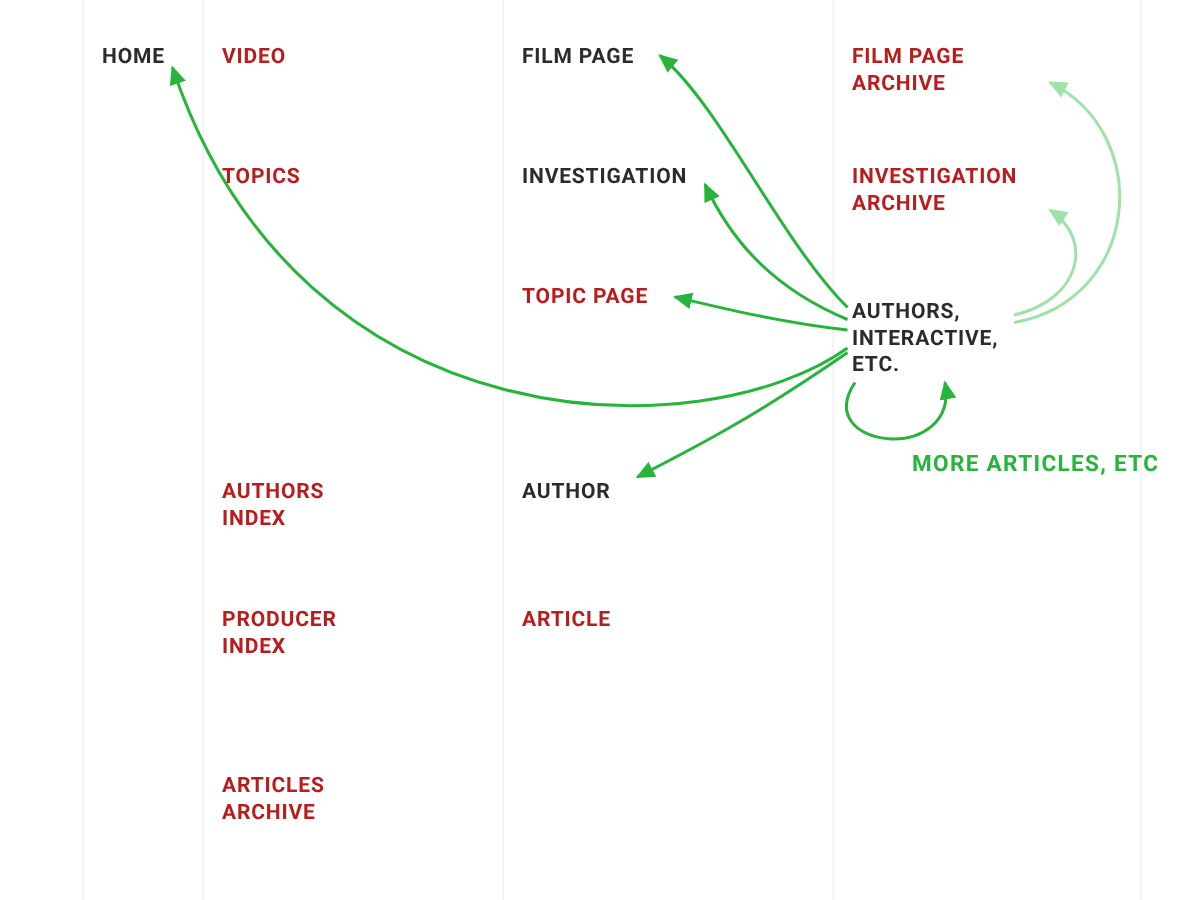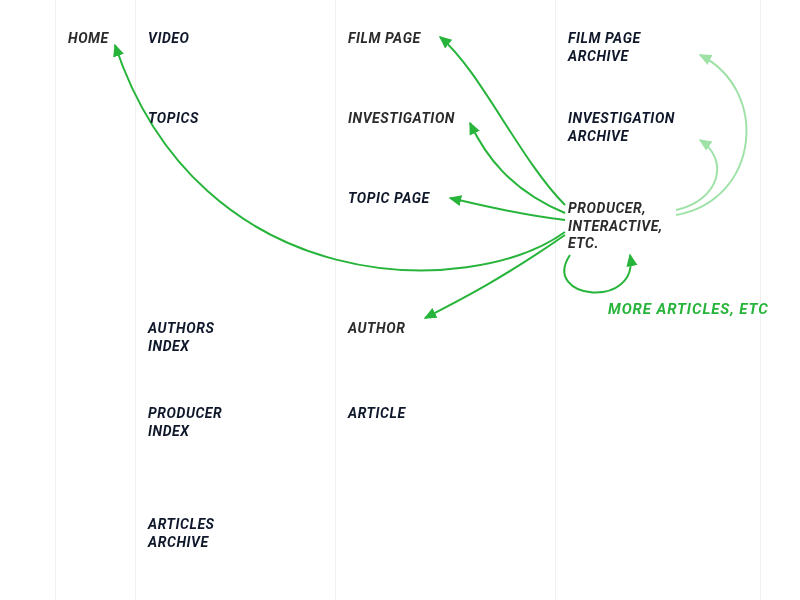--- a/index.html
+++ b/index.html
@@ -8,39 +8,38 @@
     width: 800px;
     height: 600px;
     background: #ffffff;
     font-family: -apple-system, BlinkMacSystemFont, "Segoe UI", Roboto, "Helvetica Neue", Arial, sans-serif;
     overflow: hidden;
   }
   .canvas {
     position: relative;
     width: 800px;
     height: 600px;
-    font-style: italic;
   }
   .col-line {
     position: absolute;
     top: 0;
     bottom: 0;
     width: 1px;
     background: #f0f0f0;
   }
   .node {
     position: absolute;
     font-size: 14px;
     font-weight: 700;
     letter-spacing: 0.04em;
     line-height: 1.25;
     white-space: pre-line;
   }
   .node.dark  { color: #2b2b2b; }
-  .node.faint { color: #0f172a; }
+  .node.faint { color: #b91c1c; }
   svg.arrows {
     position: absolute;
     inset: 0;
     width: 800px;
     height: 600px;
     pointer-events: none;
   }
   .arrow-label {
     position: absolute;
     font-size: 15px;
@@ -102,20 +101,20 @@
   <div class="node dark" style="left:348px; top:30px">FILM PAGE</div>
   <div class="node dark" style="left:348px; top:110px">INVESTIGATION</div>
   <div class="node faint" style="left:348px; top:190px">TOPIC PAGE</div>
   <div class="node dark" style="left:348px; top:320px">AUTHOR</div>
   <div class="node faint" style="left:348px; top:405px">ARTICLE</div>
 
   <div class="node faint" style="left:568px; top:30px">FILM PAGE
 ARCHIVE</div>
   <div class="node faint" style="left:568px; top:110px">INVESTIGATION
 ARCHIVE</div>
-  <div class="node dark" style="left:568px; top:200px">PRODUCER,
+  <div class="node dark" style="left:568px; top:200px">AUTHORS,
 INTERACTIVE,
 ETC.</div>
 
   <div class="arrow-label" style="left:608px; top:300px">MORE
 ARTICLES, ETC</div>
 
 </div>
 
 </body></html>

